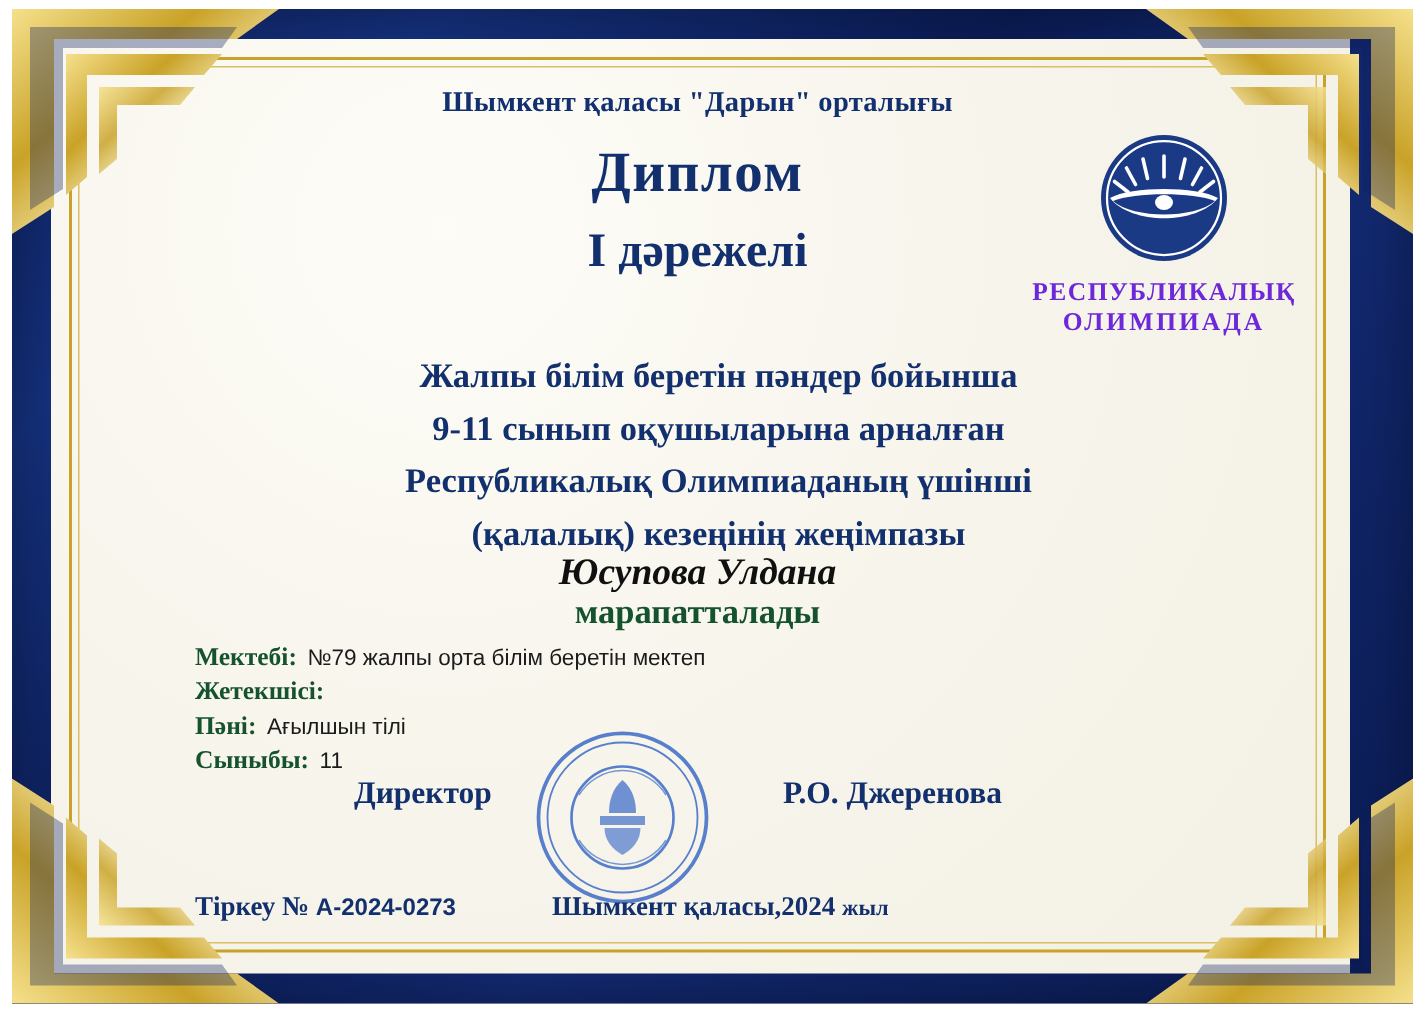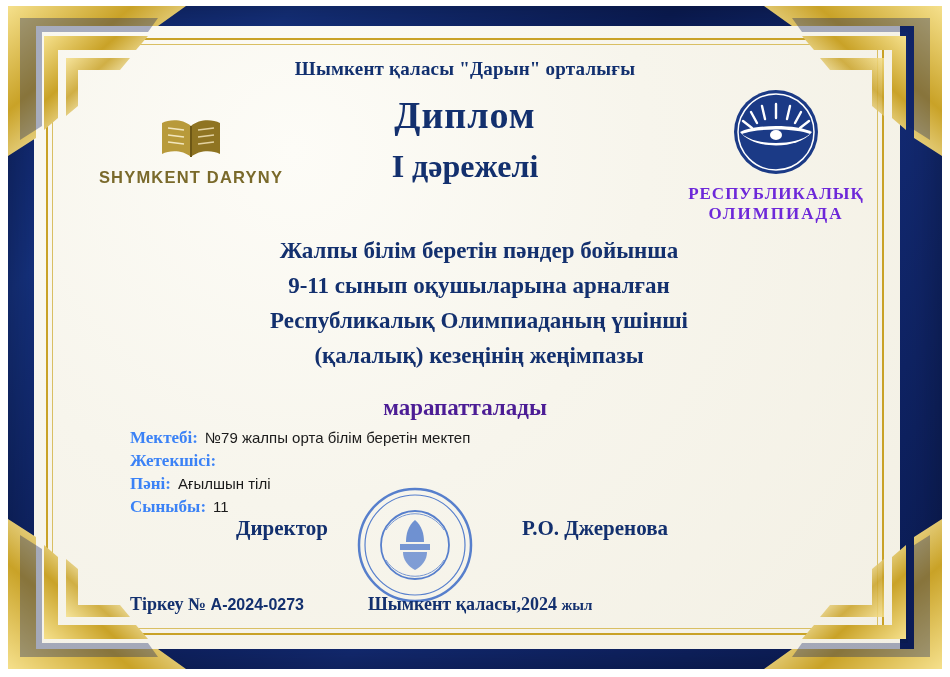--- a/index.html
+++ b/index.html
@@ -183,39 +183,39 @@
     color: #101010;
   }
   .awarded {
     position: absolute;
     top: 357px;
     left: 0;
     width: 838px;
     text-align: center;
     font-size: 23px;
     font-weight: bold;
-    color: #4c1d95;
+    color: #14532d;
   }
 
   .fields {
     position: absolute;
     top: 390px;
     left: 84px;
     width: 680px;
     color: #13306e;
   }
   .field-row {
     display: flex;
     align-items: baseline;
     margin-bottom: 3px;
     font-size: 17px;
   }
   .field-label {
     font-weight: bold;
-    color: #3b82f6;
+    color: #14532d;
     white-space: nowrap;
     margin-right: 7px;
   }
   .field-value {
     color: #1b1b1b;
     font-family: "Liberation Sans", sans-serif;
     font-size: 15px;
   }
 
   .signature-row {
@@ -332,30 +332,20 @@
     </svg>
   </div>
 
   <div class="content">
 
     <div class="org-line">Шымкент қаласы "Дарын" орталығы</div>
 
     <div class="title-main">Диплом</div>
     <div class="title-sub">I дәрежелі</div>
 
-    <div class="logo-left">
-      <svg class="book" width="70" height="46" viewBox="0 0 70 46">
-        <path d="M35,10 C27,3 14,3 6,7 L6,38 C14,34 27,34 35,41 Z" fill="#b89a3a"></path>
-        <path d="M35,10 C43,3 56,3 64,7 L64,38 C56,34 43,34 35,41 Z" fill="#8f7422"></path>
-        <path d="M35,10 L35,41" stroke="#6d5715" stroke-width="2"></path>
-        <path d="M12,12 L28,14 M12,19 L28,21 M12,26 L28,28" stroke="#f2e6bd" stroke-width="1.6"></path>
-        <path d="M42,14 L58,12 M42,21 L58,19 M42,28 L58,26" stroke="#e3d2a0" stroke-width="1.6"></path>
-      </svg>
-      <div class="lbl">SHYMKENT DARYNY</div>
-    </div>
 
     <div class="logo-right">
       <svg width="140" height="90" viewBox="0 0 140 90">
         <circle cx="70" cy="44" r="42" fill="#1b3a86"></circle>
         <circle cx="70" cy="44" r="38" fill="#1b3a86" stroke="#ffffff" stroke-width="1.5"></circle>
         <g stroke="#ffffff" stroke-width="2.4" stroke-linecap="round">
           <line x1="70" y1="16" x2="70" y2="30"></line>
           <line x1="56" y1="18" x2="59" y2="31"></line>
           <line x1="84" y1="18" x2="81" y2="31"></line>
           <line x1="45" y1="24" x2="51" y2="35"></line>
@@ -371,20 +361,21 @@
       <div class="lbl2">ОЛИМПИАДА</div>
     </div>
 
     <div class="body-lines">
       <div class="bl">Жалпы білім беретін пәндер бойынша</div>
       <div class="bl">9-11 сынып оқушыларына арналған</div>
       <div class="bl">Республикалық Олимпиаданың үшінші</div>
       <div class="bl">(қалалық) кезеңінің жеңімпазы</div>
     </div>
 
+    <div class="winner-name">Юсупова Улдана</div>
     <div class="awarded">марапатталады</div>
 
     <div class="fields">
       <div class="field-row">
         <span class="field-label">Мектебі:</span>
         <span class="field-value">№79 жалпы орта білім беретін мектеп</span>
       </div>
       <div class="field-row">
         <span class="field-label">Жетекшісі:</span>
       </div>

